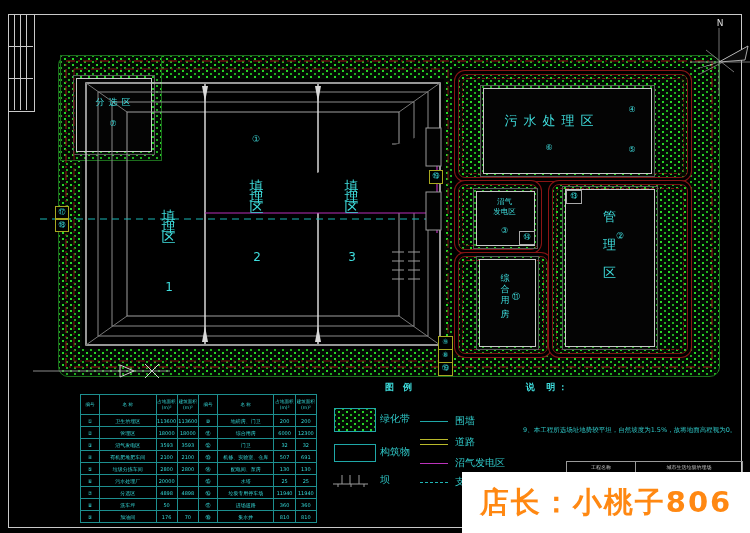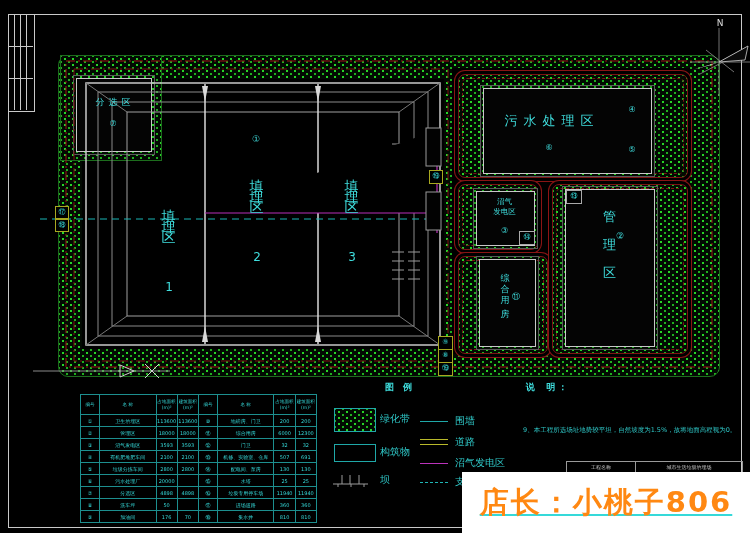--- a/index.html
+++ b/index.html
@@ -24,21 +24,21 @@
   td,th{border:1px solid #1d8f8f;color:#35d9d9;font-size:5px;line-height:6px;padding:0;
         text-align:center;overflow:hidden;white-space:nowrap;font-weight:normal;}
   th{white-space:pre-line;font-size:4.5px;}
   .sec-title{color:#3fdede;font-size:9px;letter-spacing:3px;text-align:center;font-weight:bold;}
   .note-line{color:#2fc9c9;font-size:6.5px;line-height:8px;white-space:nowrap;}
   .legend-label{color:#2fc9c9;font-size:10px;line-height:8px;}
   .legline{height:0;border-top:1px solid;}
   .frame{border:1px solid #c9c9c9;}
   .tb-cell{border:1px solid #9a9a9a;color:#cfcfcf;font-size:5px;line-height:11px;text-align:center;
            overflow:hidden;white-space:nowrap;}
-  #watermark{background:#fff;display:flex;align-items:center;justify-content:center;text-decoration:underline;}
+  #watermark{background:#fff;display:flex;align-items:center;justify-content:center;}
   #watermark span{color:#ff8812;font-size:29px;font-weight:bold;letter-spacing:2px;
                   font-family:"DejaVu Sans",sans-serif;}
 </style>
 </head>
 <body>
 
 <div id="canvas">
 
   <div class="abs frame" style="left:8px;top:14px;width:732px;height:512px;"></div>
   <div class="abs frame" style="left:8px;top:14px;width:25px;height:96px;"></div>

